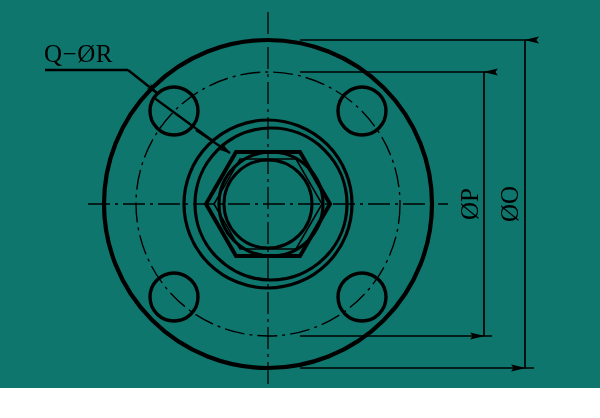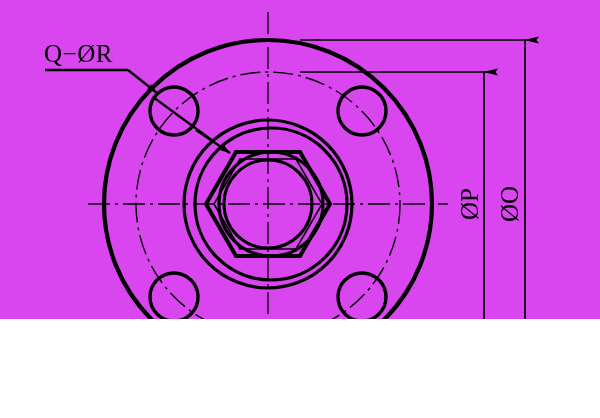--- a/index.html
+++ b/index.html
@@ -7,22 +7,22 @@
     margin: 0;
     padding: 0;
     background: #ffffff;
   }
   body {
     font-family: "Liberation Serif", serif;
   }
   #drawing-root {
     position: relative;
     width: 600px;
-    height: 319px;
-    background: #d946ef;
+    height: 388px;
+    background: #0f766e;
     overflow: hidden;
   }
   svg#drawing-canvas {
     display: block;
     width: 600px;
     height: 418px;
   }
   .label-text {
     font-family: "Liberation Serif", serif;
     fill: #000000;

